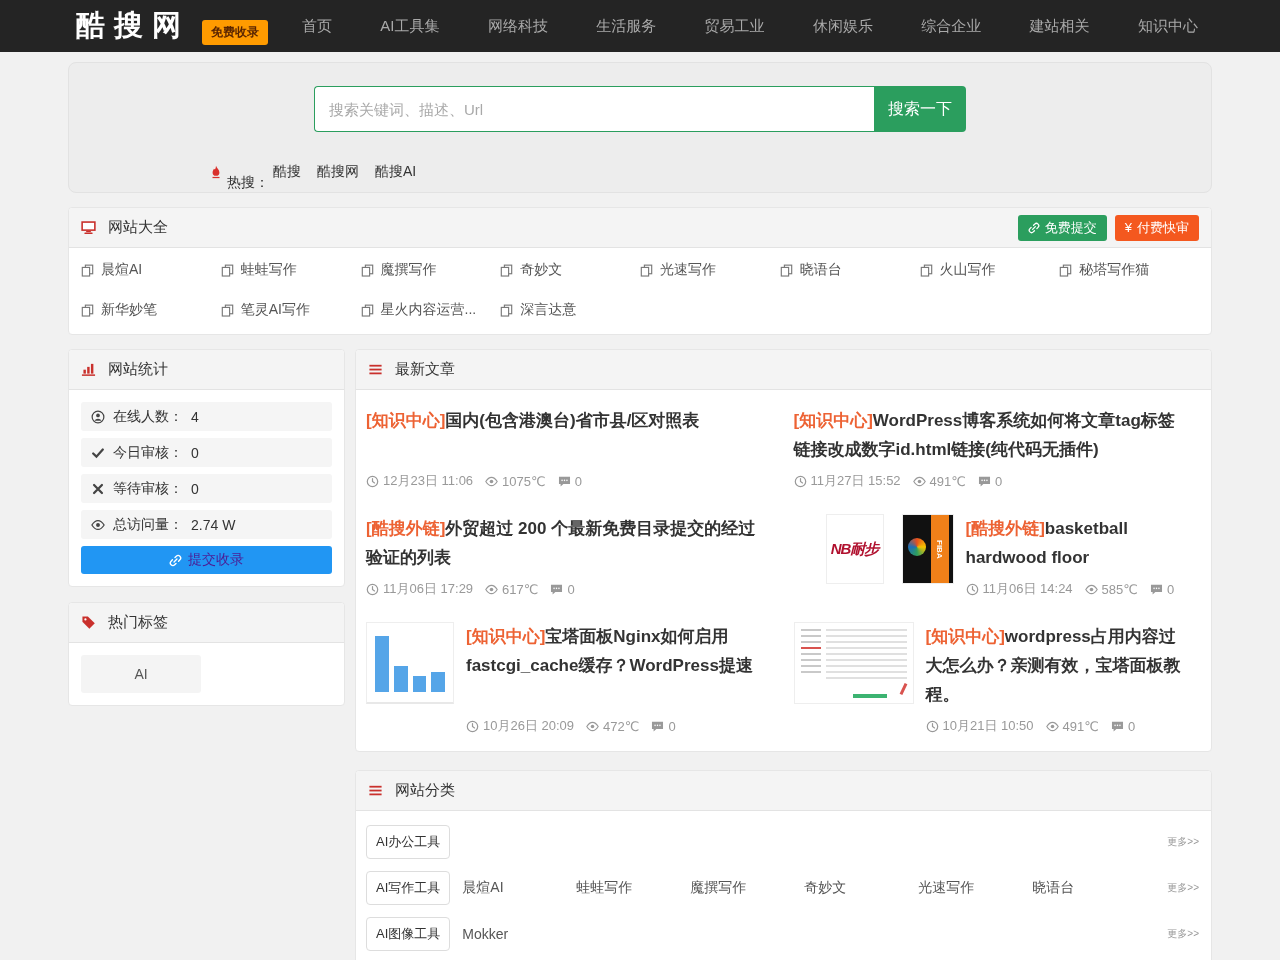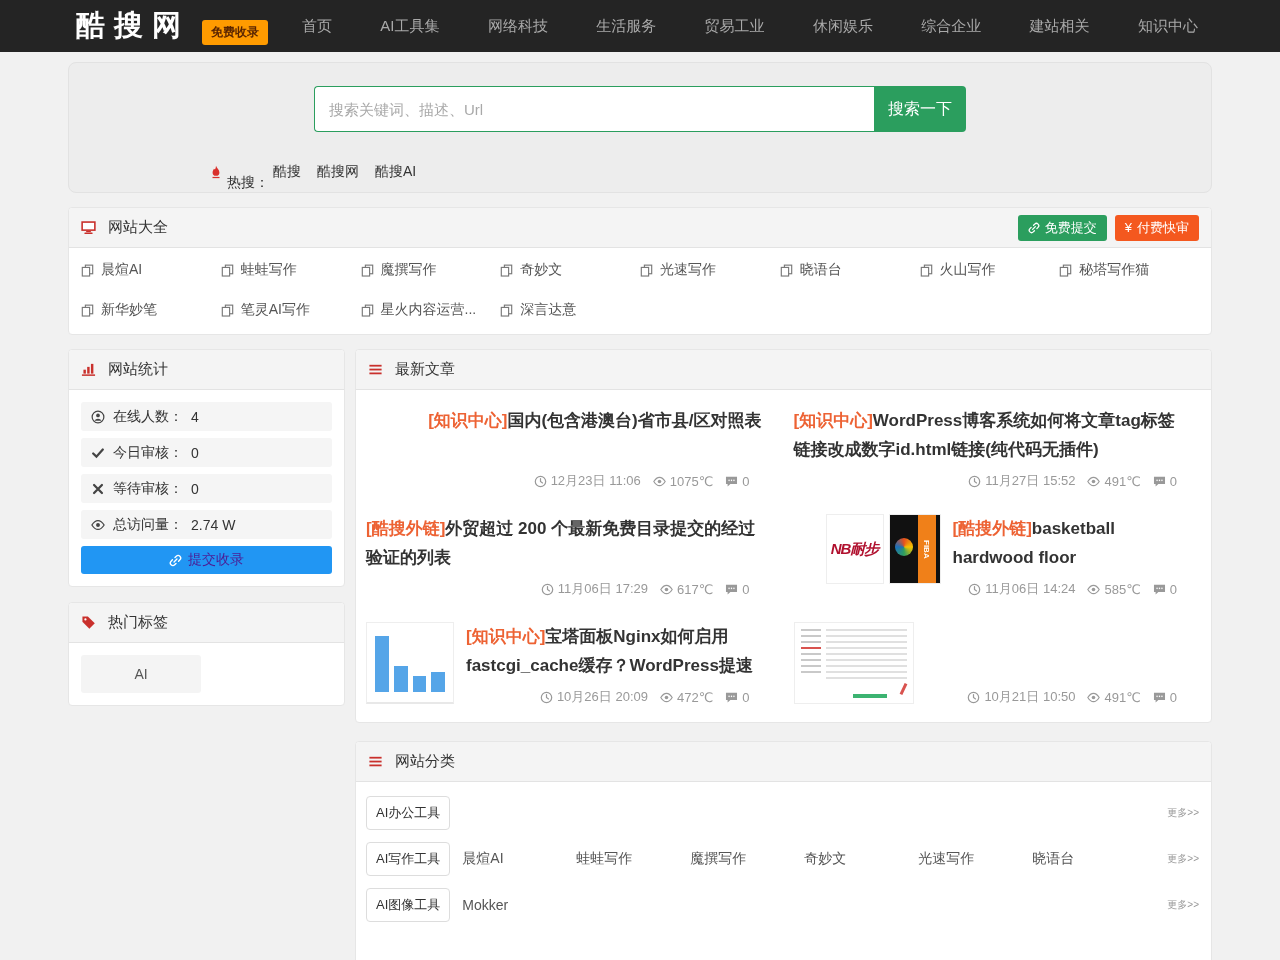--- a/index.html
+++ b/index.html
@@ -70,28 +70,28 @@
 
   
   .tags-panel { margin-top:15px; }
   .tags-body { padding:12px; }
   .tag-chip { width:120px; height:38px; background:#f4f4f4; border-radius:3px; display:flex;
               align-items:center; justify-content:center; color:#555; font-size:14px; }
 
   
   .articles-grid { display:grid; grid-template-columns:1fr 1fr; padding:2px 0 6px; }
   .article-cell { min-height:99px; padding:14px 22px 10px 10px; display:flex; gap:12px; }
-  .article-main { display:flex; flex-direction:column; flex:1; min-width:0;align-items:flex-end; }
+  .article-main { display:flex; flex-direction:column; flex:1; min-width:0; }
   .article-title { font-size:17px; line-height:29px; font-weight:bold; color:#333; }
   .article-cat { color:#ed6233; }
   .meta { margin-top:auto; padding-top:8px; display:flex; align-items:center; color:#999; font-size:13px; }
   .meta .ic { width:13px; height:13px; color:#999; margin-right:4px; }
   .meta .m { display:flex; align-items:center; margin-right:12px; }
 
-  .thumbs { display:flex; gap:5px; flex:none;padding-left:32px; }
+  .thumbs { display:flex; gap:18px; flex:none;padding-left:32px; }
   .thumb { border:1px solid #eee; overflow:hidden; flex:none; }
   .thumb-nb { width:58px; height:70px; background:#fff; display:flex; align-items:center; justify-content:center;
               color:#b0102e; font-weight:bold; font-style:italic; font-size:15px; letter-spacing:-1px; }
   .thumb-fiba { width:52px; height:70px; background:#111; display:flex; }
   .fiba-ball { width:28px; align-self:center; text-align:center; }
   .fiba-ball span { display:inline-block; width:18px; height:18px; border-radius:50%;
                     background:conic-gradient(#e94f1d,#f5c400,#2e9e5e,#1c6fb8,#e94f1d); }
   .fiba-strip { width:18px; background:#f08019; color:#fff; font-size:8px; font-weight:bold;
                 writing-mode:vertical-rl; text-align:center; display:flex; align-items:center; justify-content:center; }
   .thumb-chart { width:88px; height:82px; background:#fff; display:flex; align-items:flex-end; gap:5px;
@@ -558,20 +558,23 @@
                   <i></i>
                   <i></i>
                   <i></i>
                   <i></i>
                   <i></i>
                 </span>
               <span class="shot-green"></span>
                 <span class="shot-red"></span>
             </a>
             <div class="article-main">
+              <a class="article-title">
+                <span class="article-cat">[知识中心]</span><span>wordpress占用内容过大怎么办？亲测有效，宝塔面板教程。</span>
+              </a>
               <div class="meta">
                 <span class="m">
                     <svg class="ic">
                       <use href="#i-clock"></use>
                     </svg>
                     <span>10月21日 10:50</span>
                   </span>
                 <span class="m">
                     <svg class="ic">
                       <use href="#i-eye"></use>

